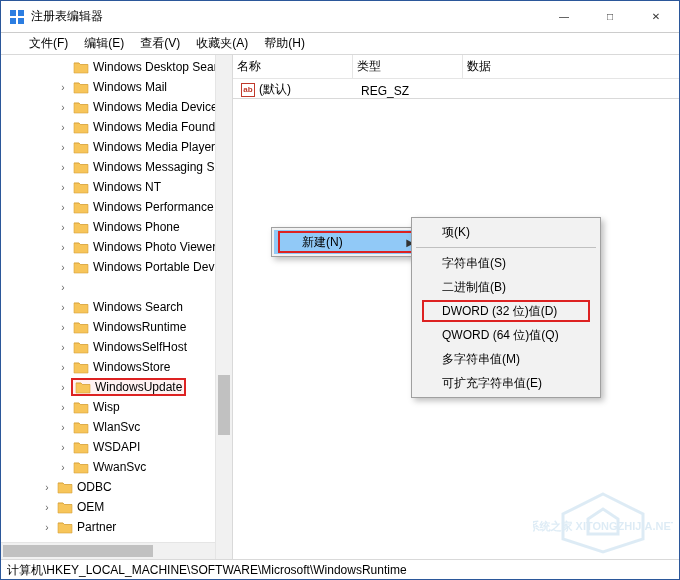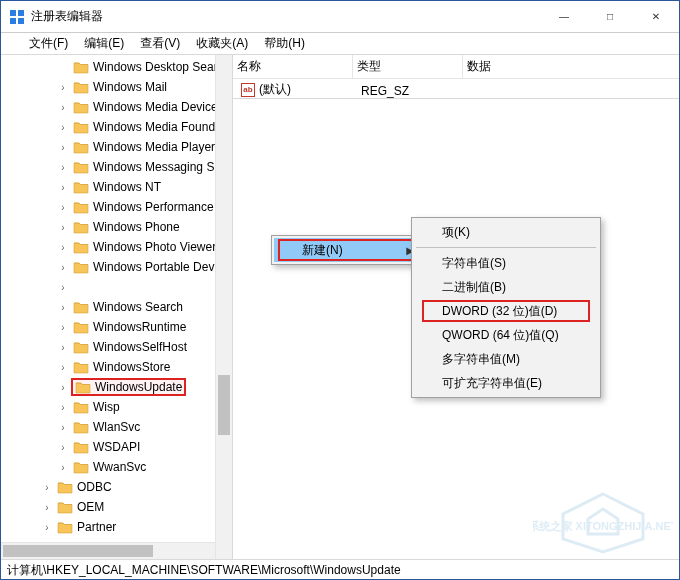--- a/index.html
+++ b/index.html
@@ -552,21 +552,21 @@
       <div class="list-body">
         <div class="list-row">
           <div class="cell" style="width:120px">
             <span class="ab-icon">ab</span>
             <span>(默认)</span>
           </div>
           <div class="cell" style="width:110px">REG_SZ</div>
         </div>
       </div>
 
-      <div class="popup" style="left:38px; top:180px; width:152px;">
+      <div class="popup" style="left:38px; top:172px; width:152px;">
         <div class="row hover boxed wide-boxed">
           <span>新建(N)</span>
           <span class="sub-arrow">▶</span>
         </div>
       </div>
 
       <div class="popup" style="left:178px; top:162px; width:190px;">
         <div class="row">
           <span>项(K)</span>
         </div>
@@ -588,21 +588,21 @@
         </div>
         <div class="row">
           <span>可扩充字符串值(E)</span>
         </div>
       </div>
 
     </div>
   </div>
 
   <div class="statusbar">
-    <span>计算机\HKEY_LOCAL_MACHINE\SOFTWARE\Microsoft\WindowsUpdate</span>
+    <span>计算机\HKEY_LOCAL_MACHINE\SOFTWARE\Microsoft\WindowsRuntime</span>
   </div>
 
   <div class="watermark">
     <svg width="140" height="70" viewBox="0 0 140 70">
       <g fill="none" stroke="#5aa0d0" stroke-width="3">
         <path d="M70 10 L110 30 L110 55 L70 68 L30 55 L30 30 Z"></path>
         <path d="M55 35 L70 25 L85 35 L85 50 L55 50 Z"></path>
       </g>
       <text x="70" y="46" text-anchor="middle" fill="#5aa0d0" font-size="11" font-weight="bold">系统之家 XITONGZHIJIA.NET</text>
     </svg>

